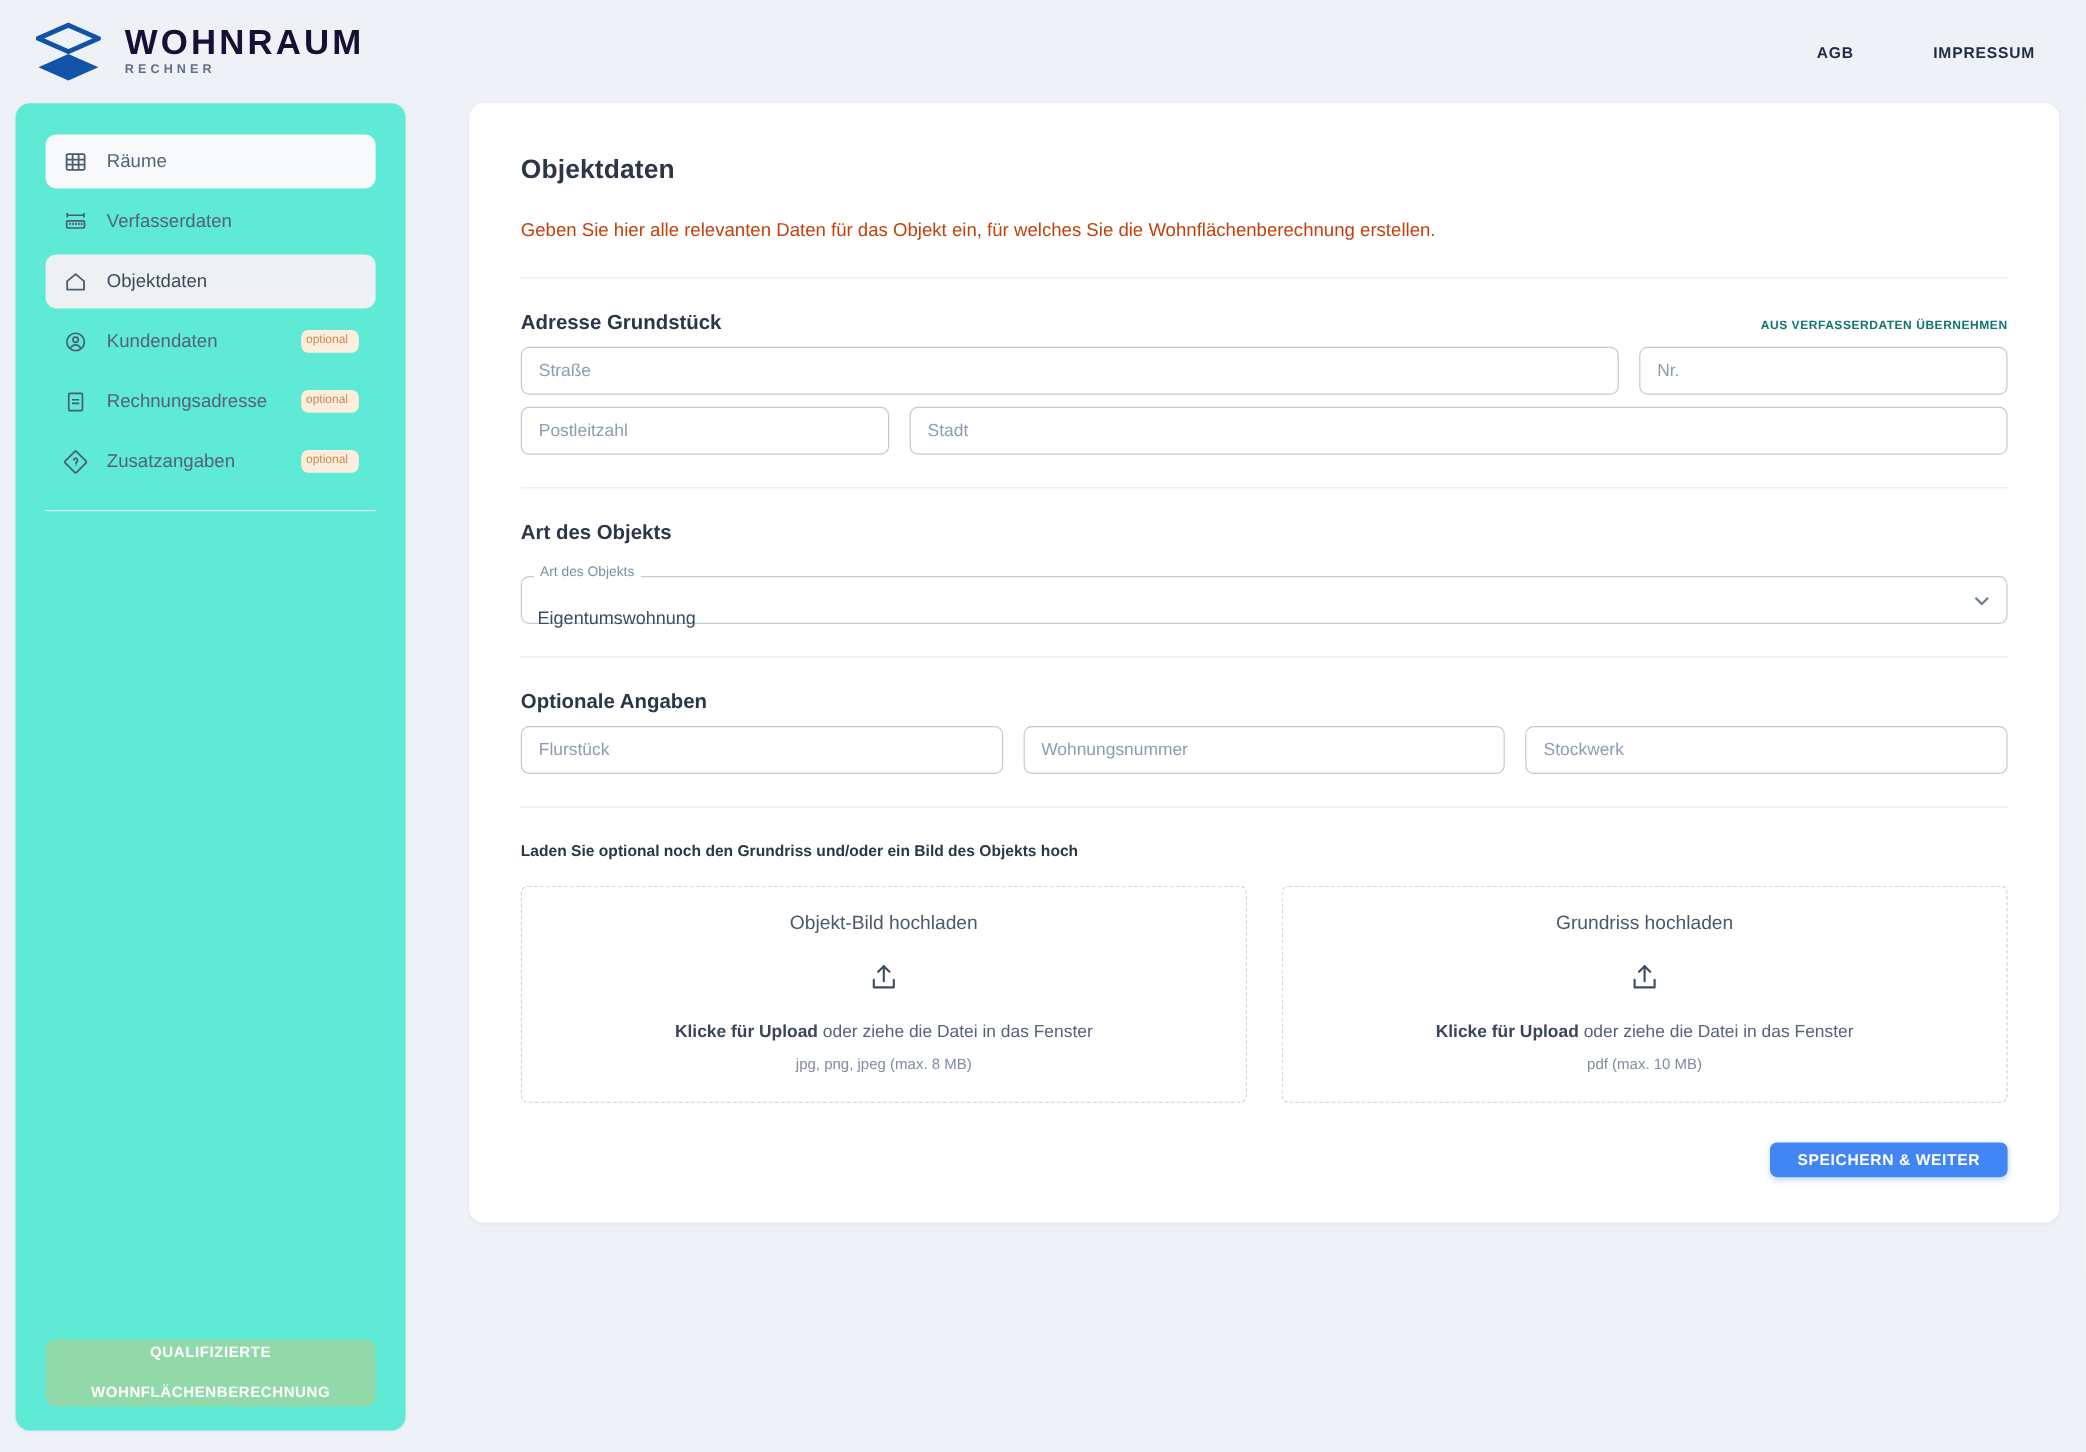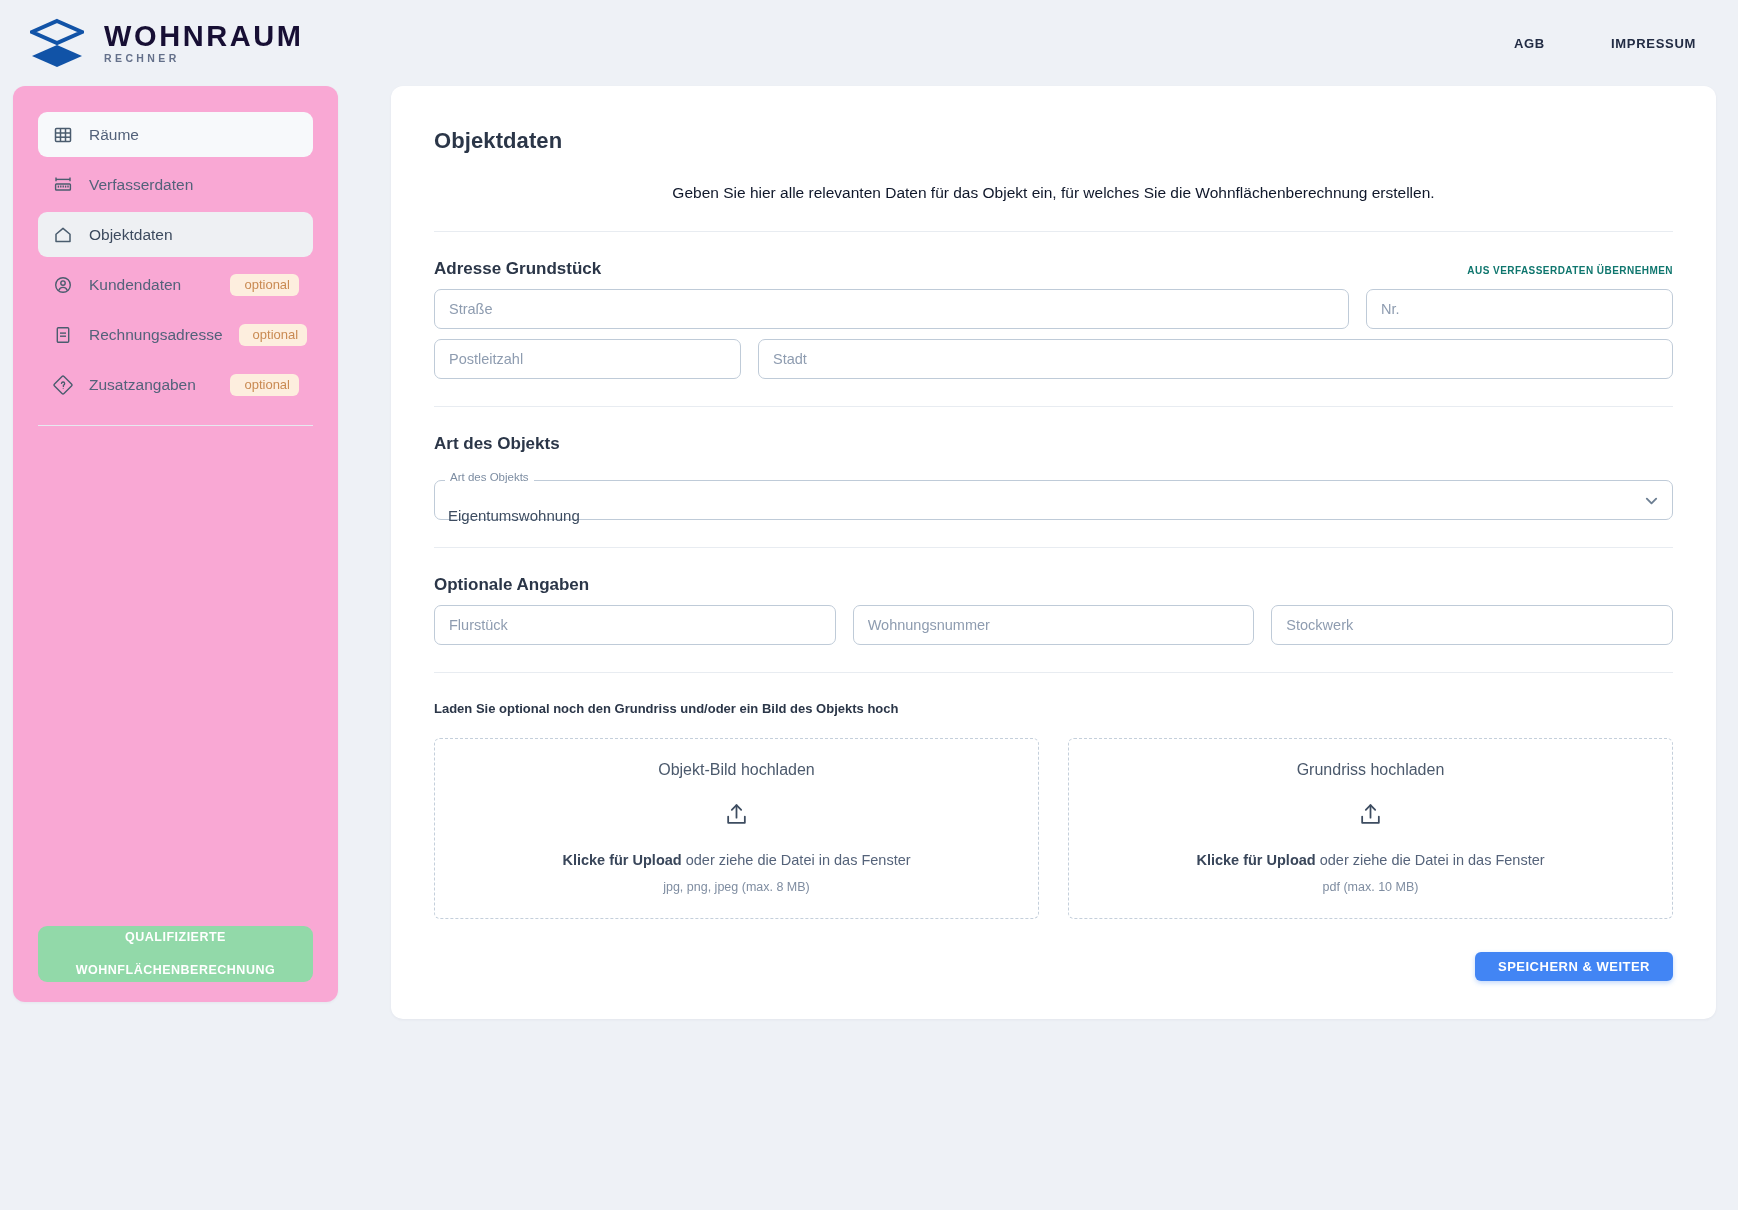--- a/index.html
+++ b/index.html
@@ -56,24 +56,24 @@
     align-items: flex-start;
     gap: 0;
     padding: 0 22px 0 13px;
     height: 1124px;
   }
 
   
   .sidebar {
     width: 325px;
     min-width: 325px;
-    background: #f9a8d4;
+    background: #5eead4;
     border-radius: 12px;
     padding: 26px 25px 0 25px;
-    height: 916px;
+    height: 1106px;
     position: relative;
     box-shadow: 0 1px 3px rgba(30,45,80,0.05);
   }
   .nav-list { display: flex; flex-direction: column; gap: 5px; }
   .nav-item {
     display: flex;
     align-items: center;
     gap: 16px;
     height: 45px;
     padding: 0 14px;
@@ -90,25 +90,25 @@
   }
   .nav-icon svg { width: 20px; height: 20px; display: block; }
   .nav-label {
     font-size: 15.5px;
     color: #53627a;
     flex: 1;
     white-space: nowrap;
   }
   .nav-item.is-active .nav-label { color: #3c4a5e; }
   .badge-optional {
-    font-size: 13px;
+    font-size: 10px;
     color: #c98a52;
     background: #fdeede;
     border-radius: 6px;
-    padding: 4px 9px 5px 14px;
+    padding: 4px 9px 5px 4px;
     line-height: 1;
   }
   .sidebar-divider {
     margin: 18px 0 0 0;
     height: 1px;
     background: #e6eaf0;
   }
   .cta-green {
     position: absolute;
     left: 25px;
@@ -145,23 +145,22 @@
   }
   .card-title {
     font-size: 22px;
     font-weight: 700;
     color: #2b3648;
     letter-spacing: 0.1px;
   }
   .card-intro {
     margin-top: 27px;
     font-size: 15.5px;
-    color: #0f172a;
+    color: #c2410c;
     line-height: 1.5;
-    text-align: center;
   }
   .hr {
     height: 1px;
     background: #e8ecf1;
     margin: 27px 0 0 0;
   }
 
   .section-head {
     display: flex;
     align-items: baseline;

